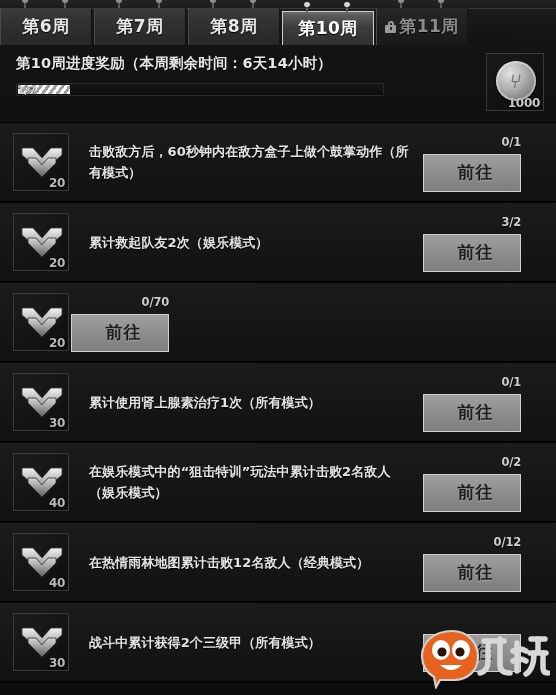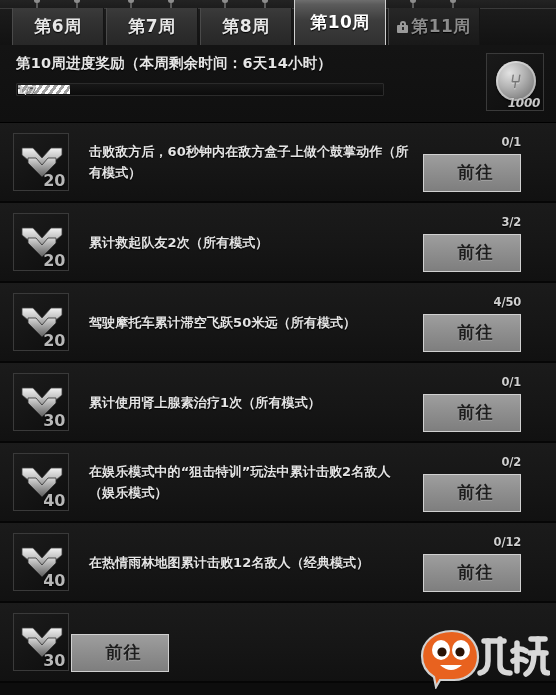--- a/index.html
+++ b/index.html
@@ -20,21 +20,21 @@
     overflow: hidden;
   }
 
   
   .tabbar {
     position: relative;
     height: 45px;
     background: linear-gradient(180deg, #232323 0%, #1c1c1c 18%, #121212 100%);
     display: flex;
     align-items: flex-end;
-    padding-left: 12px;
+    padding-left: 0;
     overflow: hidden;
   }
   .tabbar::before {
     content: "";
     position: absolute;
     left: 0; right: 0; top: 8px;
     height: 1px;
     background: #3a3a3a;
   }
   .tab {
@@ -82,21 +82,21 @@
 
   .tab.locked {
     background: linear-gradient(180deg, #272727 0%, #212121 40%, #191919 100%);
     color: #8c8c8c;
   }
   .tab.active {
     background: linear-gradient(180deg, #6e6e6e 0%, #5b5b5b 10%, #3d3d3d 45%, #303030 100%);
     border: 1px solid #cfcfcf;
     border-bottom: none;
     color: #ffffff;
-    height: 46px;
+    height: 34px;
   }
   .tab.active .pins i::after { background: #d8d8d8; }
 
   .tab-label { display: flex; align-items: center; gap: 3px; white-space: nowrap; }
 
   .lock-icon {
     display: inline-block;
     width: 11px; height: 12px;
     position: relative;
     flex: 0 0 auto;
@@ -196,21 +196,20 @@
     text-shadow: 0 1px 0 rgba(255,255,255,0.45);
   }
   .coin-count {
     position: absolute;
     right: 3px; bottom: 0px;
     color: #c9c9c9;
     font-size: 12px;
     font-weight: bold;
     text-shadow: 0 1px 2px #000;
     letter-spacing: -0.3px;
-    font-style: italic;
   }
 
   
   .mission-list { position: relative; }
 
   .mission-row {
     position: relative;
     height: 80px;
     background: linear-gradient(180deg, #1b1b1b 0%, #161616 55%, #111111 100%);
     border-bottom: 2px solid #060606;
@@ -225,21 +224,21 @@
     flex: 0 0 auto;
     width: 56px; height: 58px;
     border: 1px solid #3a3a3a;
     background: linear-gradient(145deg, #1c1c1c 0%, #0e0e0e 100%);
   }
   .badge svg { position: absolute; left: 6px; top: 8px; }
   .badge-num {
     position: absolute;
     right: 3px; bottom: 0px;
     color: #b8b8b8;
-    font-size: 16px;
+    font-size: 12px;
     font-weight: bold;
     letter-spacing: -0.3px;
     text-shadow: 0 1px 2px #000;
     margin-top: 48px;
   }
 
   .mission-desc {
     flex: 1 1 auto;
     padding: 0 8px 0 20px;
     color: #e4e4e4;
@@ -410,21 +409,21 @@
               <linearGradient id="bg2" x1="0" y1="0" x2="0" y2="1">
                 <stop offset="0%" stop-color="#d9d9d9"></stop>
                 <stop offset="100%" stop-color="#5d5d5d"></stop>
               </linearGradient>
             </defs>
             <path d="M2 6 L13 6 L22 16 L31 6 L42 6 L42 13 L22 30 L2 13 Z" fill="url(#bg1)" stroke="#3a3a3a" stroke-width="0.8"></path>
             <path d="M8 16 L16 16 L22 23 L28 16 L36 16 L36 21 L22 35 L8 21 Z" fill="url(#bg2)" stroke="#2e2e2e" stroke-width="0.8"></path>
           </svg>
           <div class="badge-num">20</div>
         </div>
-        <div class="mission-desc">累计救起队友2次（所有模式）</div>
+        <div class="mission-desc">累计救起队友2次（娱乐模式）</div>
         <div class="mission-right">
           <div class="mission-count">3/2</div>
           <div class="goto-btn">前往</div>
         </div>
       </div>
       <div class="mission-row">
         <div class="badge">
           <svg width="44" height="40" viewBox="0 0 44 40">
             <defs>
               <linearGradient id="bg1" x1="0" y1="0" x2="0" y2="1">
@@ -435,23 +434,22 @@
               <linearGradient id="bg2" x1="0" y1="0" x2="0" y2="1">
                 <stop offset="0%" stop-color="#d9d9d9"></stop>
                 <stop offset="100%" stop-color="#5d5d5d"></stop>
               </linearGradient>
             </defs>
             <path d="M2 6 L13 6 L22 16 L31 6 L42 6 L42 13 L22 30 L2 13 Z" fill="url(#bg1)" stroke="#3a3a3a" stroke-width="0.8"></path>
             <path d="M8 16 L16 16 L22 23 L28 16 L36 16 L36 21 L22 35 L8 21 Z" fill="url(#bg2)" stroke="#2e2e2e" stroke-width="0.8"></path>
           </svg>
           <div class="badge-num">20</div>
         </div>
-        <div class="mission-desc">驾驶摩托车累计滞空飞跃50米远（所有模式）</div>
-        <div class="mission-right">
-          <div class="mission-count">4/50</div>
+        <div class="mission-right">
+          <div class="mission-count">0/70</div>
           <div class="goto-btn">前往</div>
         </div>
       </div>
       <div class="mission-row">
         <div class="badge">
           <svg width="44" height="40" viewBox="0 0 44 40">
             <defs>
               <linearGradient id="bg1" x1="0" y1="0" x2="0" y2="1">
                 <stop offset="0%" stop-color="#f2f2f2"></stop>
                 <stop offset="45%" stop-color="#bdbdbd"></stop>
@@ -535,20 +533,21 @@
               <linearGradient id="bg2" x1="0" y1="0" x2="0" y2="1">
                 <stop offset="0%" stop-color="#d9d9d9"></stop>
                 <stop offset="100%" stop-color="#5d5d5d"></stop>
               </linearGradient>
             </defs>
             <path d="M2 6 L13 6 L22 16 L31 6 L42 6 L42 13 L22 30 L2 13 Z" fill="url(#bg1)" stroke="#3a3a3a" stroke-width="0.8"></path>
             <path d="M8 16 L16 16 L22 23 L28 16 L36 16 L36 21 L22 35 L8 21 Z" fill="url(#bg2)" stroke="#2e2e2e" stroke-width="0.8"></path>
           </svg>
           <div class="badge-num">30</div>
         </div>
+        <div class="mission-desc">战斗中累计获得2个三级甲（所有模式）</div>
         <div class="mission-right">
           <div class="mission-count"></div>
           <div class="goto-btn">前往</div>
         </div>
       </div>
     </div>
 
   <div class="watermark">
     <svg width="136" height="68" viewBox="0 0 136 68">
       <g>

